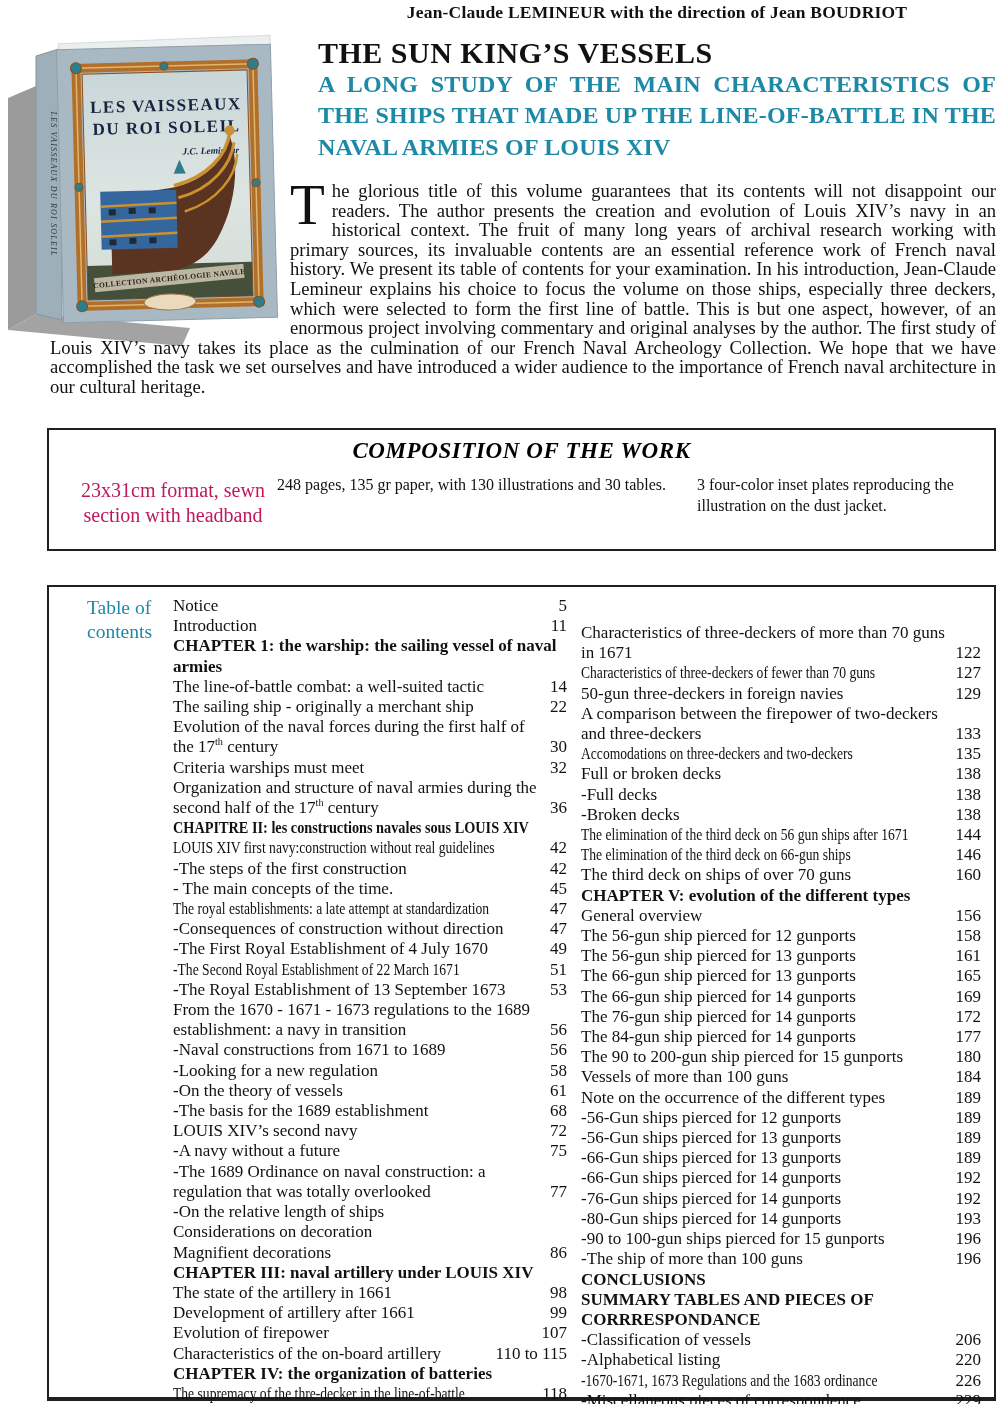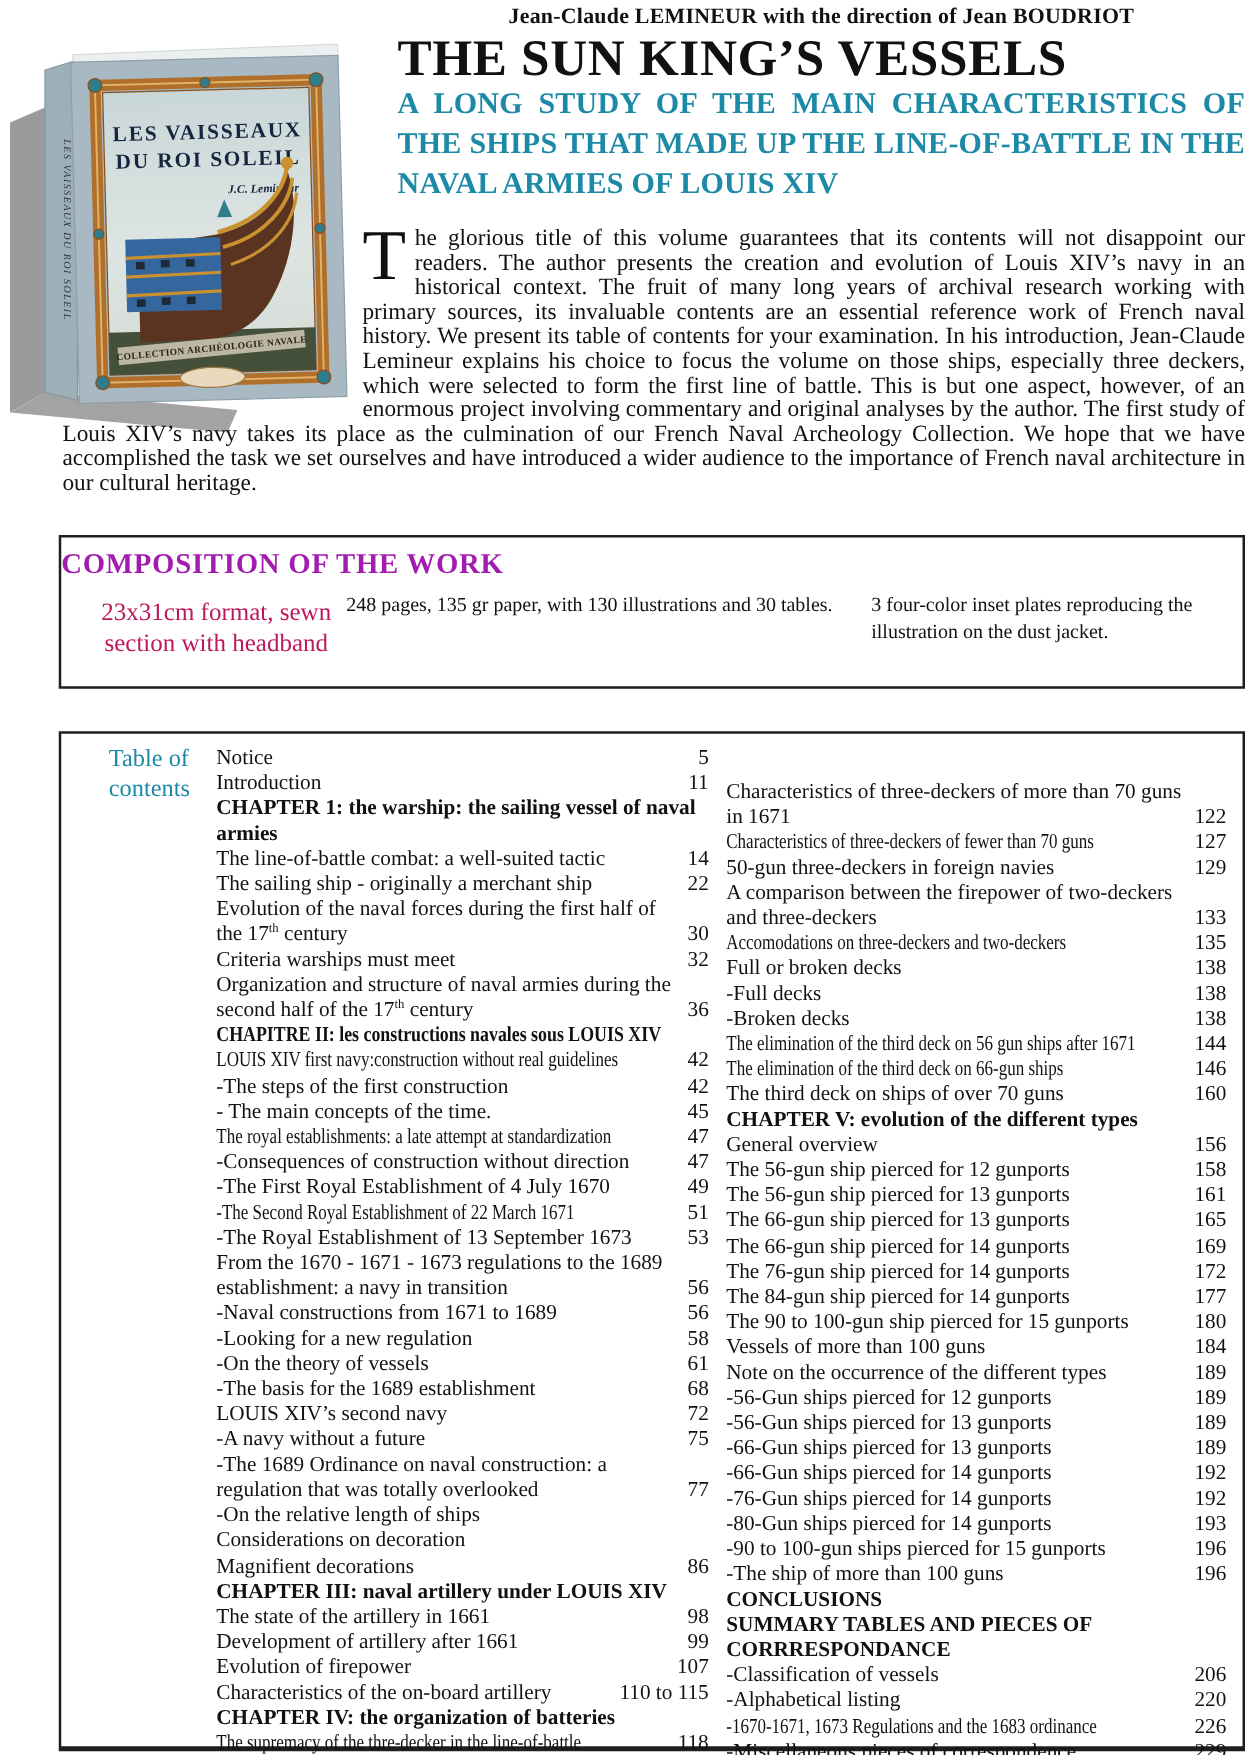--- a/index.html
+++ b/index.html
@@ -3,43 +3,43 @@
 <meta charset="utf-8">
 <style>
   html,body{margin:0;padding:0;background:#ffffff;}
   #page{
     position:relative;width:1000px;height:1404px;background:#ffffff;
     font-family:"Liberation Serif","DejaVu Serif",serif;color:#111;overflow:hidden;
   }
   
   #header{position:absolute;left:318px;top:2px;width:678px;}
   .author-line{font-size:17.5px;font-weight:bold;text-align:center;letter-spacing:.2px;}
-  .main-title{font-size:41px;font-weight:bold;letter-spacing:.5px;margin-top:2px;line-height:1.05;}
+  .main-title{font-size:30px;font-weight:bold;letter-spacing:.5px;margin-top:14px;line-height:1.05;}
   .subtitle{
     color:#1c89a6;font-size:24px;font-weight:bold;line-height:1.33;
     text-align:justify;margin-top:0;letter-spacing:.2px;
   }
   
   #intro{
     position:absolute;left:50px;top:181px;width:946px;
     font-size:18.6px;line-height:19.6px;text-align:justify;
   }
   .book-spacer{float:left;width:240px;height:151px;}
   .drop-cap{
     float:left;font-size:57px;line-height:45px;font-weight:normal;
     padding:1px 7px 0 0;
   }
   
   #composition{
     position:absolute;left:47px;top:428px;width:945px;height:119px;
     border:2px solid #1f1f1f;background:#fff;
   }
   .comp-title{
-    position:absolute;left:0;top:8px;width:100%;
-    color:#a21caf;font-size:23px;font-weight:bold;letter-spacing:.6px;
+    position:absolute;left:0;top:8px;width:100%;text-align:center;
+    color:#000000;font-size:23px;font-weight:bold;letter-spacing:.6px;font-style:italic;
   }
   .comp-format{
     position:absolute;left:18px;top:48px;width:212px;text-align:center;
     color:#be185d;font-size:20px;line-height:1.25;
   }
   .comp-mid{position:absolute;left:228px;top:45px;width:392px;font-size:16px;line-height:1.3;}
   .comp-right{position:absolute;left:648px;top:45px;width:262px;font-size:16px;line-height:1.3;}
   
   #tocbox{
     position:absolute;left:47px;top:585px;width:945px;height:810px;
@@ -370,21 +370,21 @@
         </div>
         <div class="row">
           <span class="t">The 76-gun ship pierced for 14 gunports</span>
           <span class="p">172</span>
         </div>
         <div class="row">
           <span class="t">The 84-gun ship pierced for 14 gunports</span>
           <span class="p">177</span>
         </div>
         <div class="row">
-          <span class="t">The 90 to 100-gun ship pierced for 15 gunports</span>
+          <span class="t">The 90 to 200-gun ship pierced for 15 gunports</span>
           <span class="p">180</span>
         </div>
         <div class="row">
           <span class="t">Vessels of more than 100 guns</span>
           <span class="p">184</span>
         </div>
         <div class="row">
           <span class="t">Note on the occurrence of the different types</span>
           <span class="p">189</span>
         </div>

